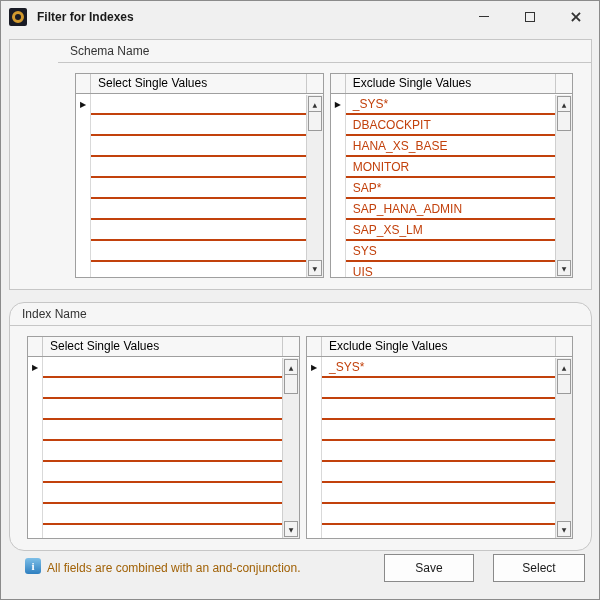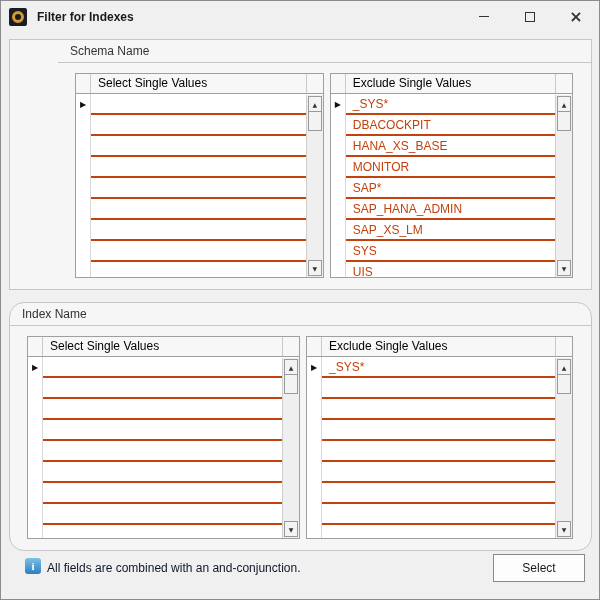--- a/index.html
+++ b/index.html
@@ -58,21 +58,21 @@
   .sb-btn.up { top:1px; }
   .sb-btn.down { bottom:1px; }
   .sb-thumb { position:absolute; left:1px; top:16px; width:14px; height:20px;
               background:#f3f3f3; border:1px solid #9a9a9a; }
 
   
   .info-icon { position:absolute; left:24px; top:557px; width:16px; height:16px;
                border-radius:3px; background:linear-gradient(#7dbfe8,#2e7fc0); color:#fff;
                font-size:11px; font-weight:bold; text-align:center; line-height:16px;
                font-family:"Liberation Serif", serif; }
-  .info-text { position:absolute; left:46px; top:560px; color:#0f172a; }
+  .info-text { position:absolute; left:46px; top:560px; color:#a16207; }
   .btn { position:absolute; top:553px; height:28px; background:#fdfdfd;
          border:1px solid #8a8a8a; text-align:center; line-height:26px; color:#1a1a1a; }
   #save-btn { left:383px; width:90px; }
   #cancel-btn { left:492px; width:92px; }
 </style>
 </head>
 <body>
 
 <div class="window">
 
@@ -313,15 +313,16 @@
           <div class="sb-thumb"></div>
           <div class="sb-btn down">▼</div>
         </div>
       </div>
 
     </div>
   </div>
 
   <div class="info-icon">i</div>
   <div class="info-text">All fields are combined with an and-conjunction.</div>
+  <div class="btn" id="save-btn">Save</div>
   <div class="btn" id="cancel-btn">Select</div>
 
 </div>
 
 </body></html>

